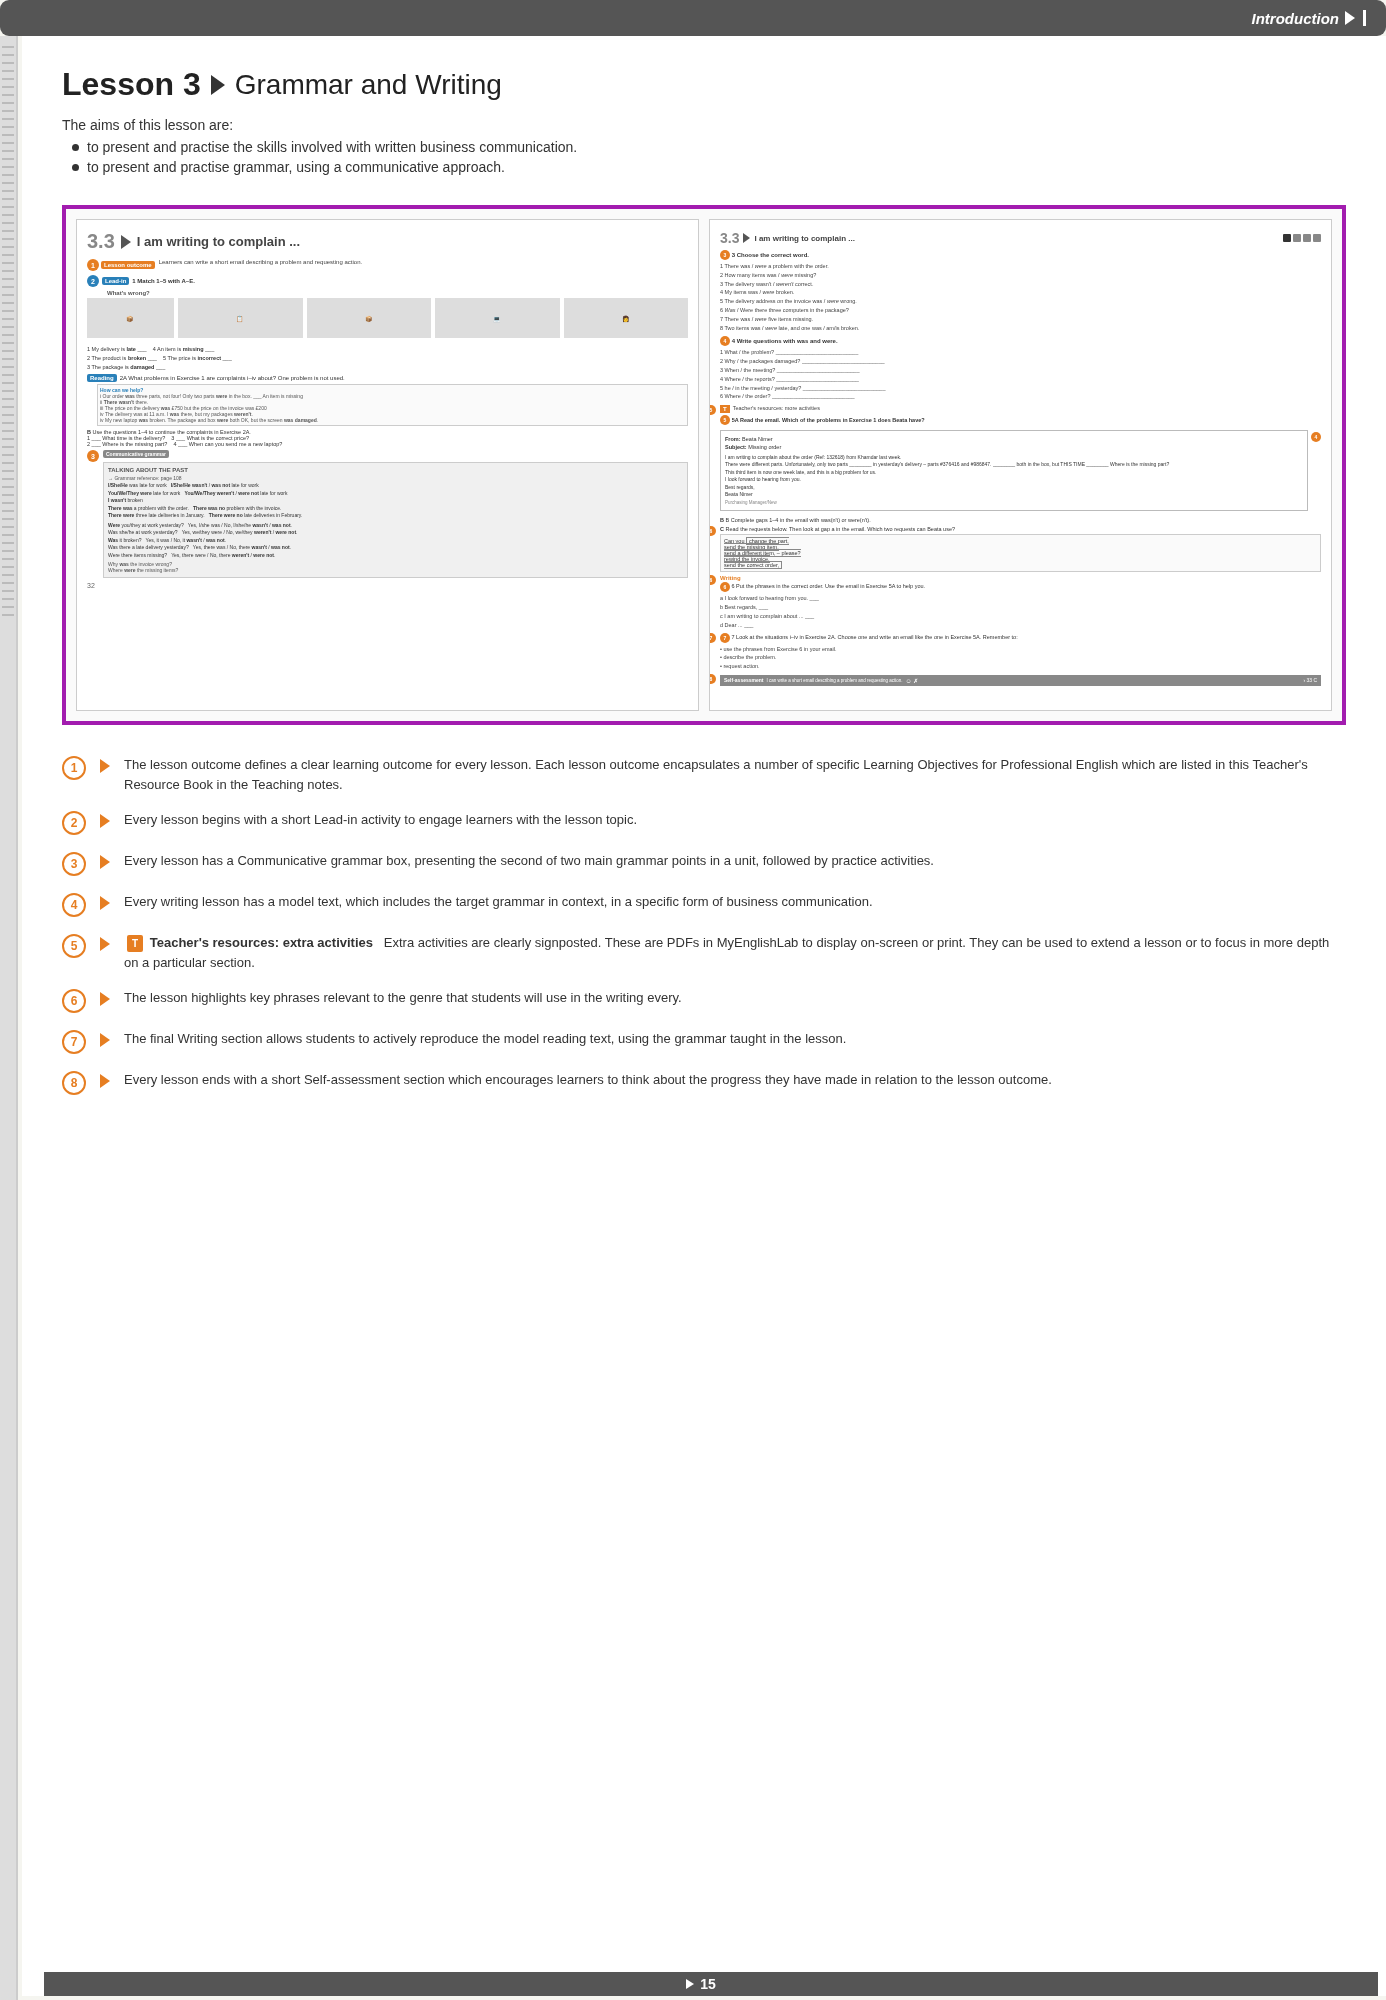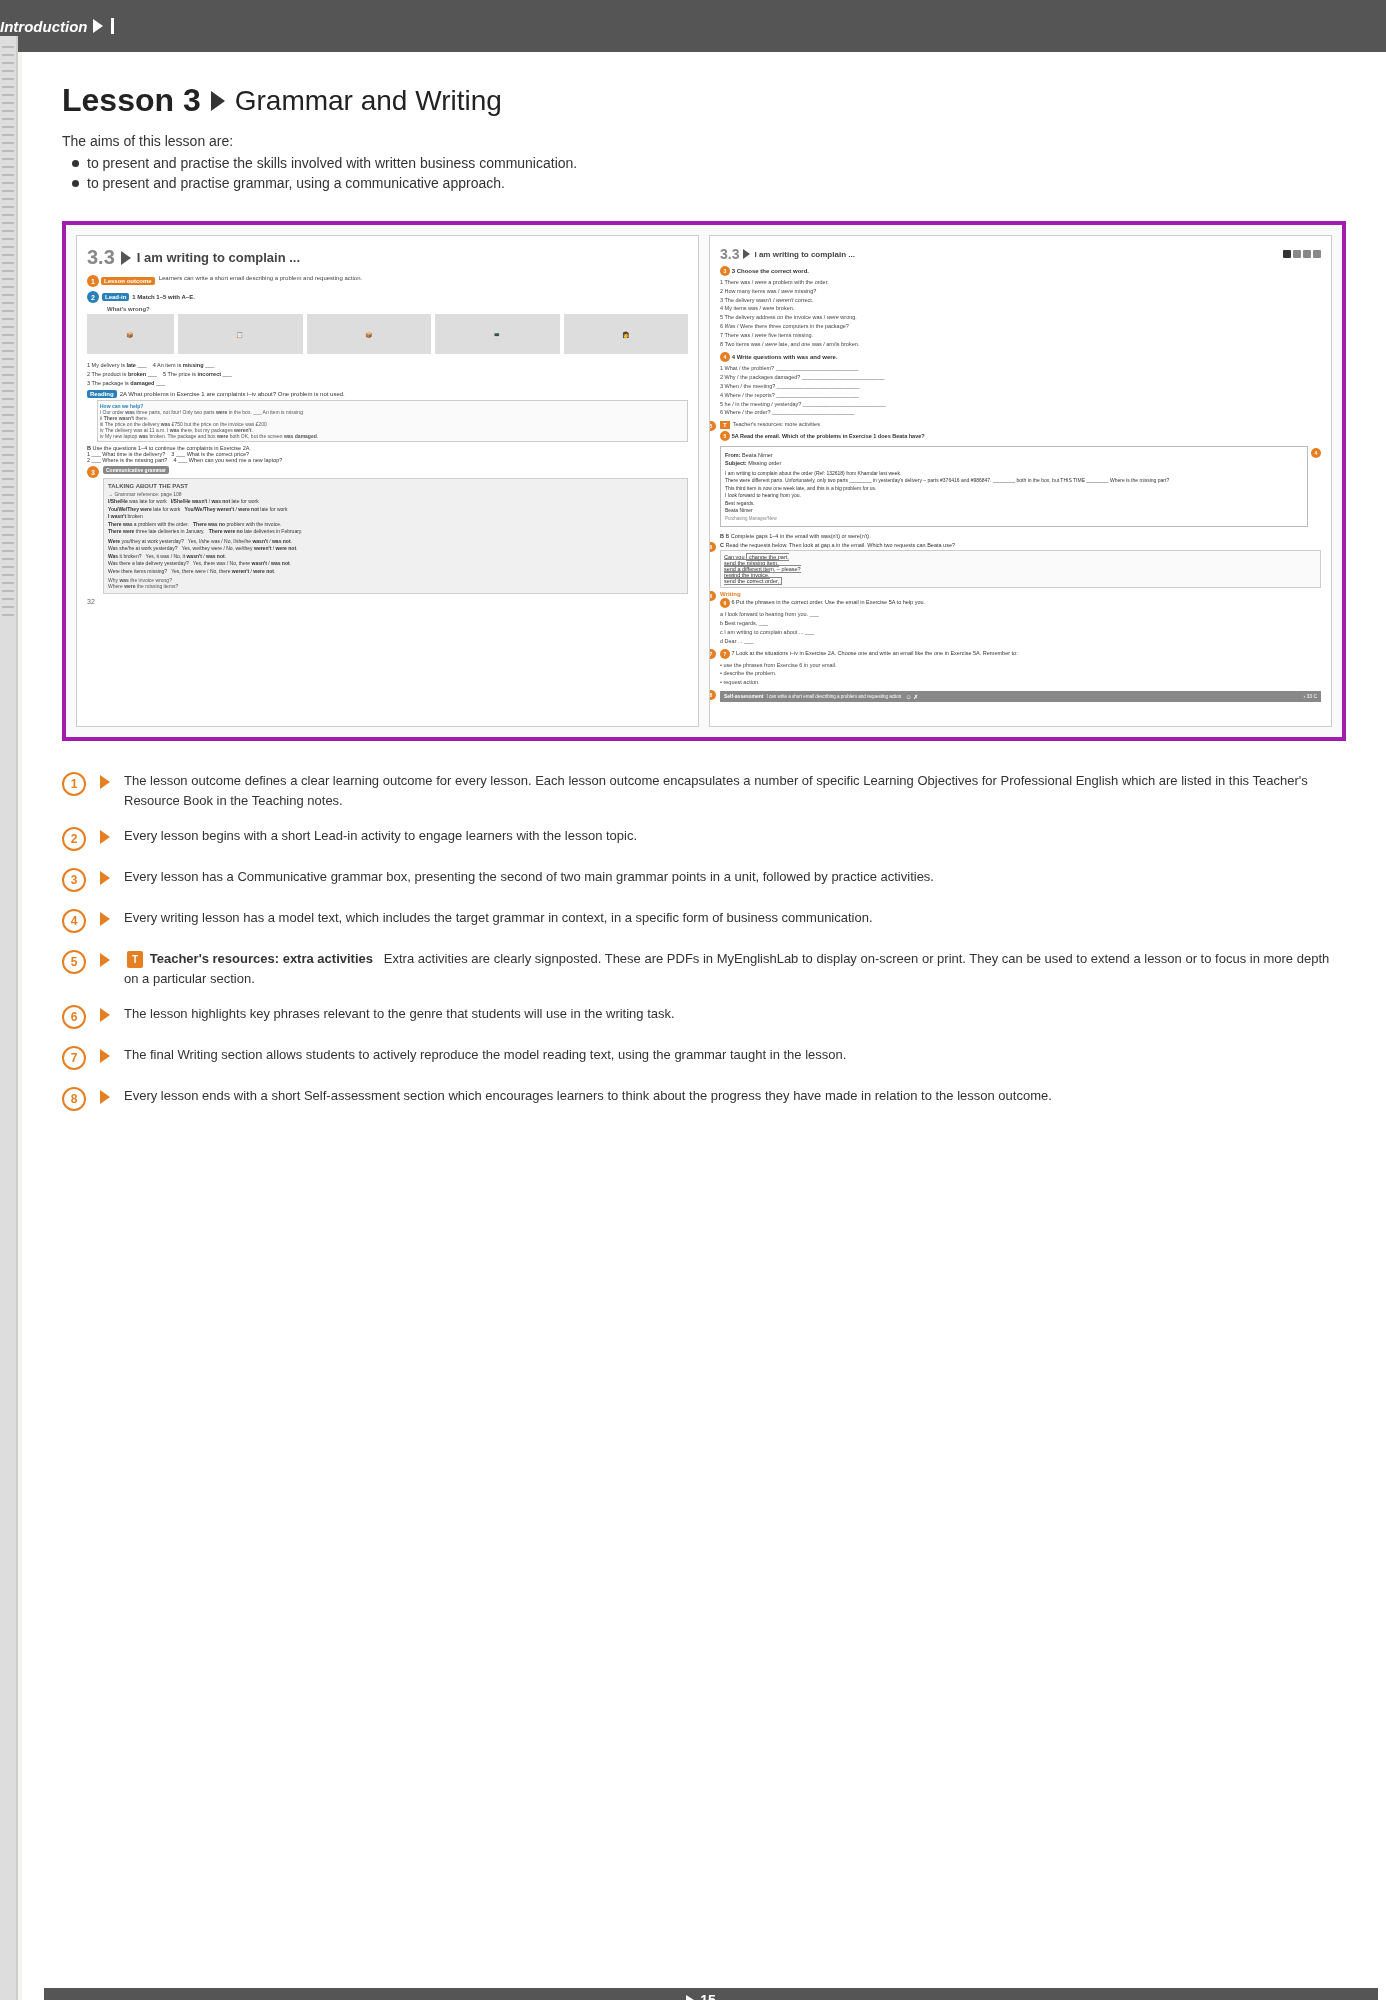--- a/index.html
+++ b/index.html
@@ -8,25 +8,26 @@
       background: #f5f5f0;
       width: 1386px;
       min-height: 2000px;
       position: relative;
       color: #222;
     }
 
     
     .top-header {
       background: #555;
-      height: 52px;
-      display: flex;
-      align-items: center;
-      justify-content: flex-start;
+      height: 36px;
+      display: flex;
+      align-items: center;
+      justify-content: flex-end;
       padding-right: 20px;
+      border-radius: 9px;
     }
     .top-header-intro {
       color: #fff;
       font-size: 15px;
       font-style: italic;
       font-weight: bold;
       display: flex;
       align-items: center;
       gap: 6px;
     }
@@ -776,21 +777,21 @@
         <strong>Teacher's resources: extra activities</strong>
         &nbsp; Extra activities are clearly signposted. These are PDFs in MyEnglishLab to display on-screen or print. They can be used to extend a lesson or to focus in more depth on a particular section.
       </p>
     </div>
 
     <div class="annotation-item">
       <div class="annotation-circle">
         <span>6</span>
       </div>
       <span class="annotation-chevron"></span>
-      <p class="annotation-text">The lesson highlights key phrases relevant to the genre that students will use in the writing task.</p>
+      <p class="annotation-text">The lesson highlights key phrases relevant to the genre that students will use in the writing every.</p>
     </div>
 
     <div class="annotation-item">
       <div class="annotation-circle">
         <span>7</span>
       </div>
       <span class="annotation-chevron"></span>
       <p class="annotation-text">The final Writing section allows students to actively reproduce the model reading text, using the grammar taught in the lesson.</p>
     </div>
 

